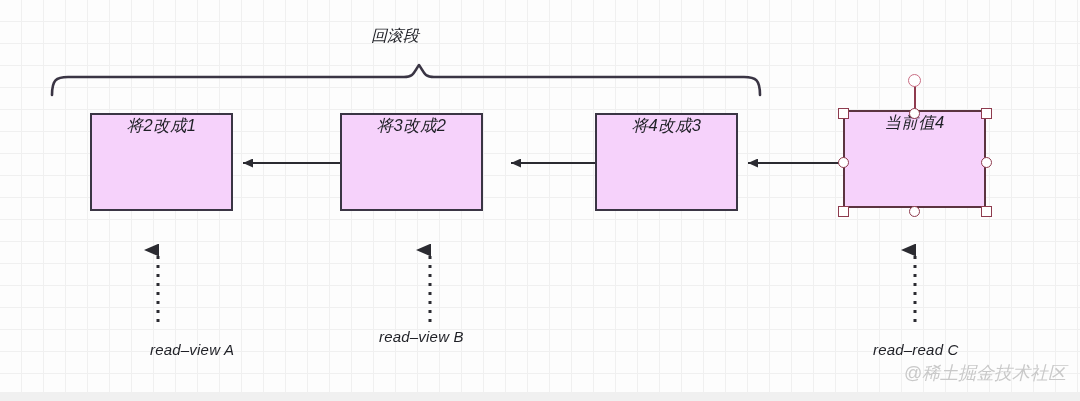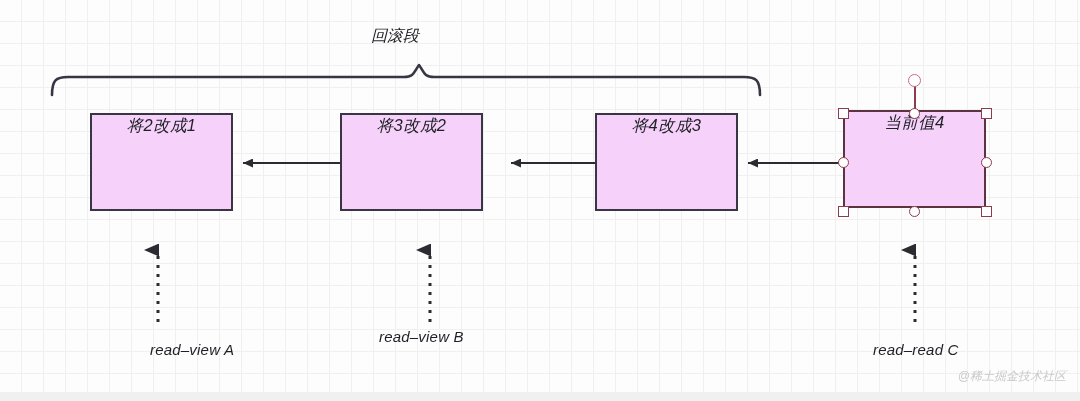--- a/index.html
+++ b/index.html
@@ -105,21 +105,21 @@
   .brace-label {
     position: absolute;
     font-size: 16px;
     color: #1f2026;
     white-space: nowrap;
   }
   #watermark {
     position: absolute;
     right: 14px;
     bottom: 16px;
-    font-size: 12px;
+    font-size: 18px;
     color: #c9c9c9;
     white-space: nowrap;
   }
 </style>
 </head>
 <body>
 
 <div id="canvas">
 
   <svg class="svg-layer" viewBox="0 0 1080 401" xmlns="http://www.w3.org/2000/svg">

